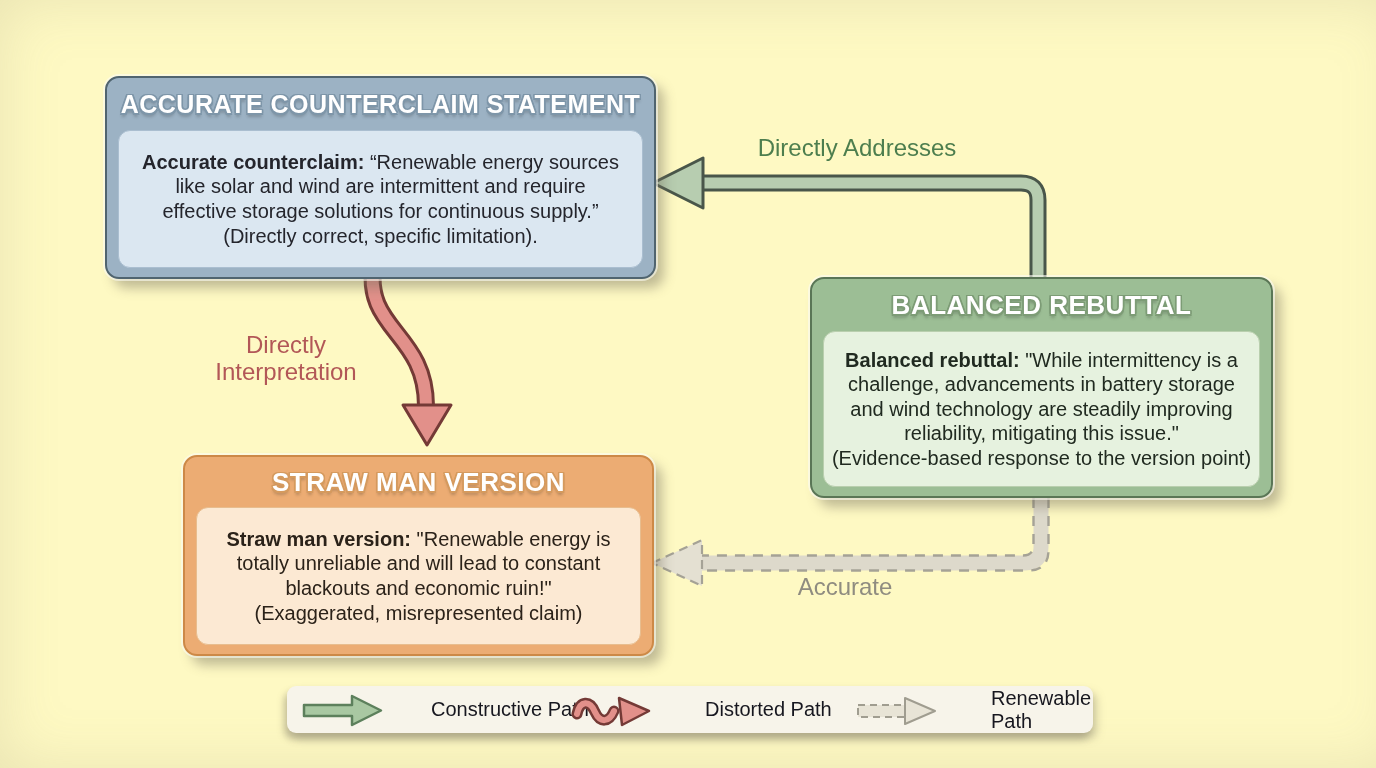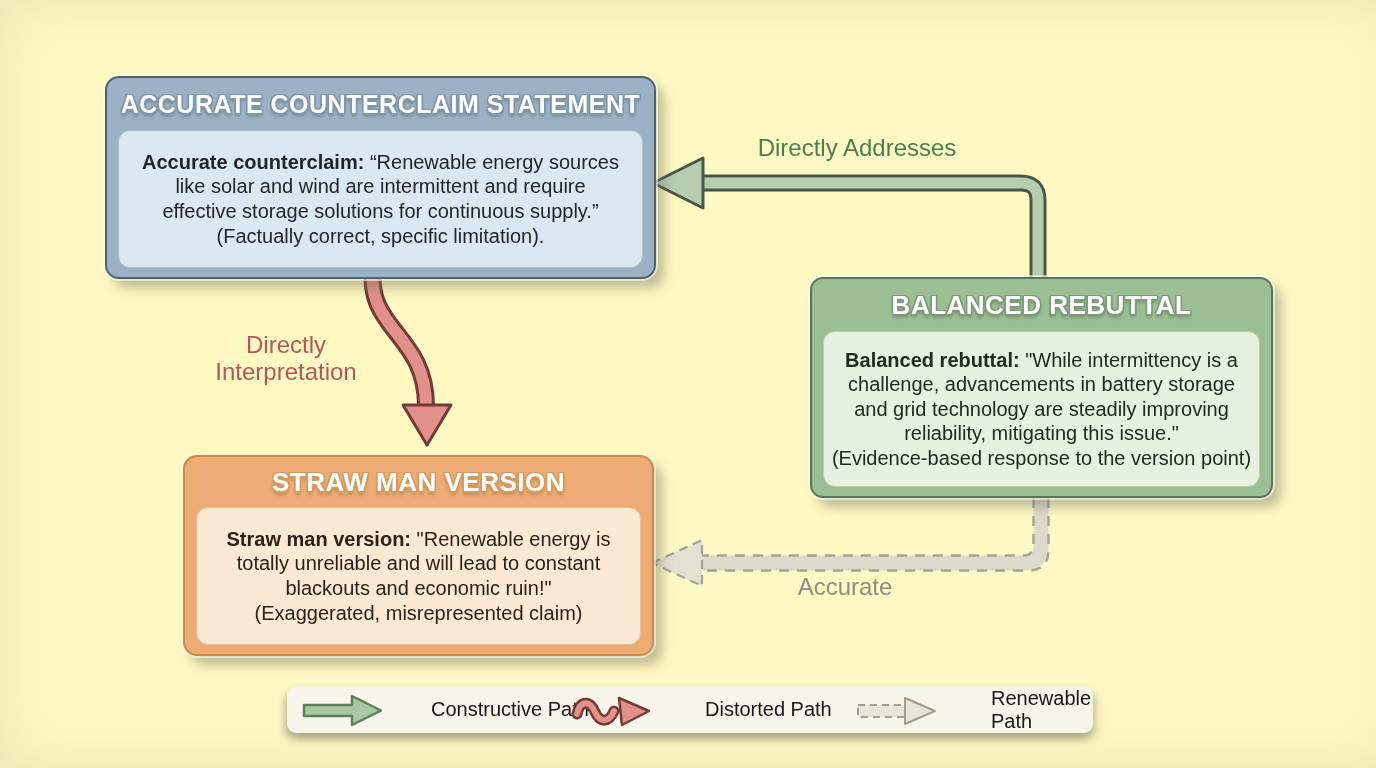--- a/index.html
+++ b/index.html
@@ -31,21 +31,21 @@
     position:absolute;left:11px;right:11px;bottom:9px;top:var(--bandh);
     background:var(--panel);border:1.5px solid var(--pbd);border-radius:12px;
     display:flex;flex-direction:column;justify-content:center;align-items:center;
     font-size:20px;line-height:24.6px;color:#24252c;text-align:center;
   }
   .lead{font-weight:bold;}
   .box-blue  {--bd:#50646f;--band:#9cb2c4;--stk:#7e96a9;--panel:#dbe7f1;--pbd:#aabed0;--bandh:52px;
               left:105px;top:76px;width:547px;height:199px;}
   .box-blue .box-header{font-size:25px;}
   .box-green {--bd:#5a7656;--band:#9cbe95;--stk:#7d9c76;--panel:#e6f2df;--pbd:#b9cfae;--bandh:52px;
-              left:810px;top:277px;width:459px;height:217px;border-radius:13px;}
+              left:810px;top:277px;width:459px;height:217px;}
   .box-green .box-header{font-size:26px;}
   .box-green .box-panel{color:#202a20;}
   .box-orange{--bd:#cd8947;--band:#ecac73;--stk:#d59a5e;--panel:#fce9d3;--pbd:#e8bd8e;--bandh:50px;
               left:183px;top:455px;width:467px;height:197px;}
   .box-orange .box-header{font-size:26px;}
   .box-orange .box-panel{color:#2b2219;}
   
   .conn-label{position:absolute;z-index:3;font-size:24px;font-weight:500;text-align:center;}
   .lbl-directly{left:707px;top:134px;width:300px;color:#4d7e4e;}
   .lbl-distorted{left:200px;top:331px;width:172px;color:#b25757;line-height:27px;}
@@ -91,30 +91,30 @@
       <polygon points="652,563 702,540 702,586" fill="#e4e0d2" stroke="#a5a296" stroke-width="2.2" stroke-dasharray="9 6" stroke-linejoin="round"></polygon>
     </g>
   </svg>
 
   <div class="box box-blue">
     <div class="box-header">ACCURATE COUNTERCLAIM STATEMENT</div>
     <div class="box-panel">
       <div><span class="lead">Accurate counterclaim:</span><span> “Renewable energy sources</span></div>
       <div>like solar and wind are intermittent and require</div>
       <div>effective storage solutions for continuous supply.”</div>
-      <div>(Factually correct, specific limitation).</div>
+      <div>(Directly correct, specific limitation).</div>
     </div>
   </div>
 
   <div class="box box-green">
     <div class="box-header">BALANCED REBUTTAL</div>
     <div class="box-panel">
       <div><span class="lead">Balanced rebuttal:</span><span> "While intermittency is a</span></div>
       <div>challenge, advancements in battery storage</div>
-      <div>and grid technology are steadily improving</div>
+      <div>and wind technology are steadily improving</div>
       <div>reliability, mitigating this issue."</div>
       <div>(Evidence-based response to the version point)</div>
     </div>
   </div>
 
   <div class="box box-orange">
     <div class="box-header">STRAW MAN VERSION</div>
     <div class="box-panel">
       <div><span class="lead">Straw man version:</span><span> "Renewable energy is</span></div>
       <div>totally unreliable and will lead to constant</div>

